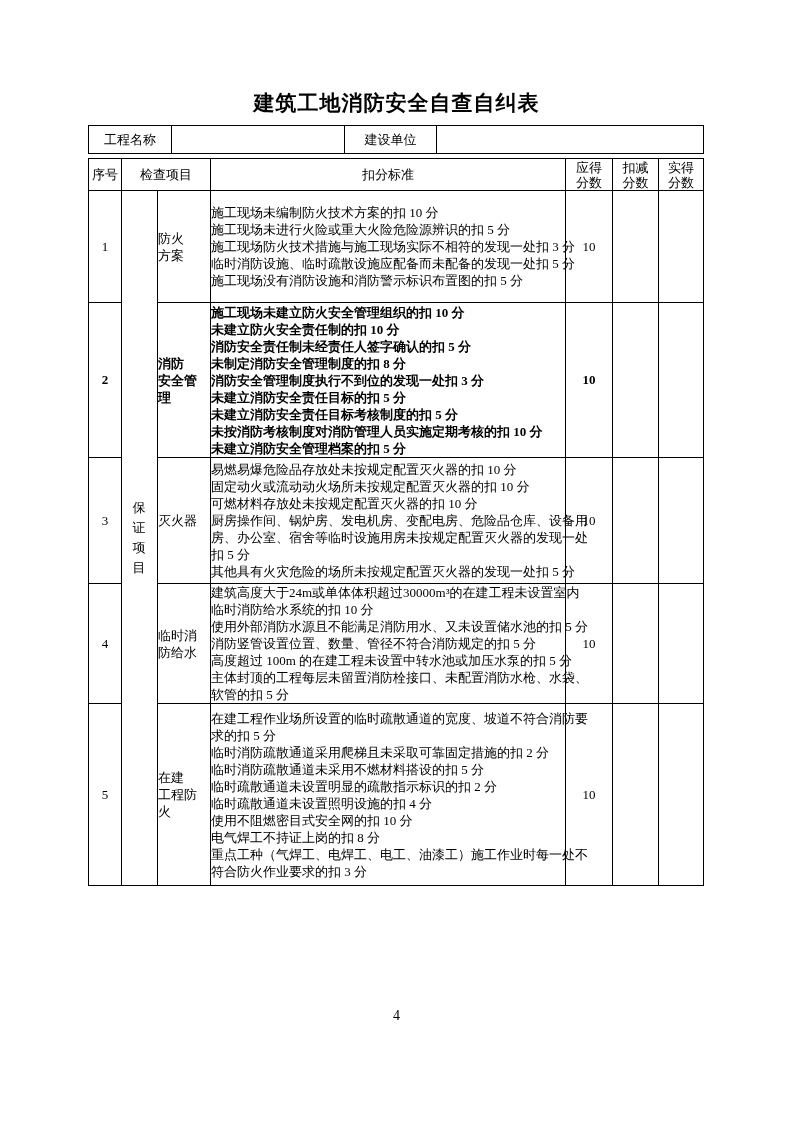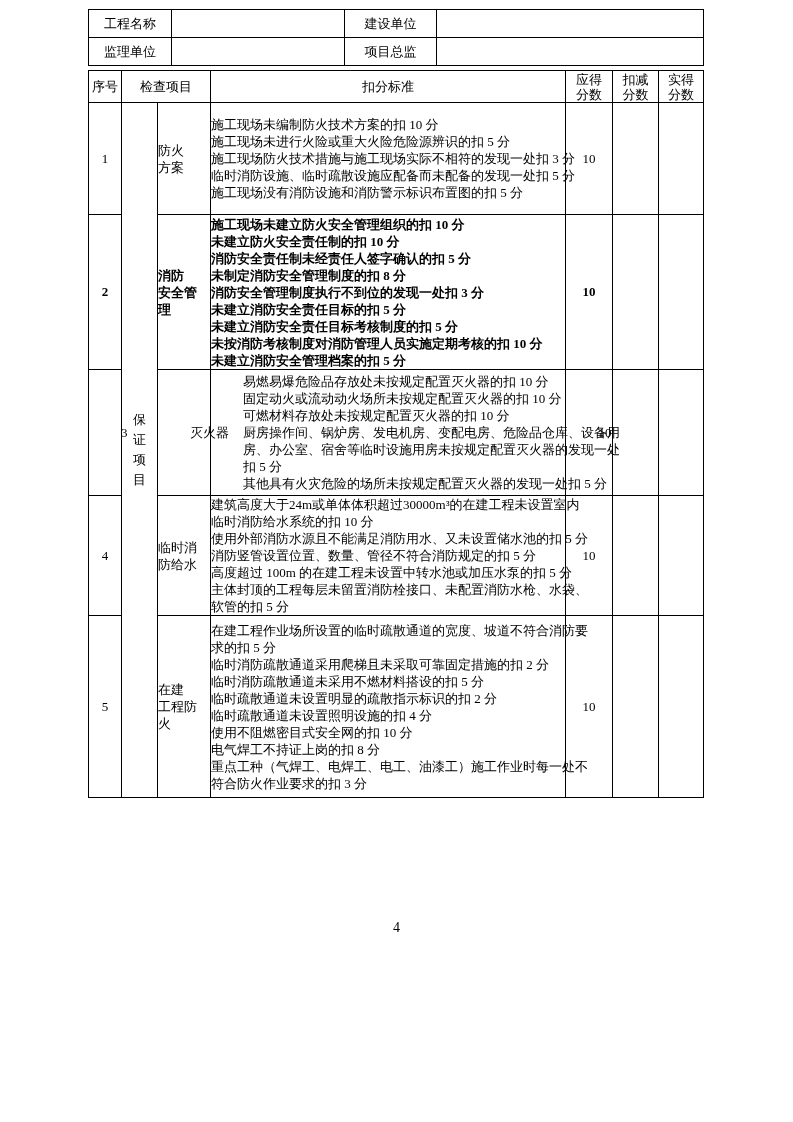--- a/index.html
+++ b/index.html
@@ -47,54 +47,48 @@
   td.num, td.score { text-align: center; }
   td.item { }
   .iln { line-height: 17px; white-space: nowrap; }
   td.std { padding: 1px 3px; font-size: 12px; vertical-align: middle; }
   td.std .ln { line-height: 17px; white-space: nowrap; }
   .cat-v {
     width: 14px; margin: 8px auto;
     word-break: break-all;
     line-height: 20px;
     font-size: 13px;
-    text-align: center;
   }
   tr.r0 td { height: 112px; }
   tr.r1 td { height: 155px; font-weight: bold; }
-  tr.r2 td { height: 126px; padding-left: 32px; }
+  tr.r2 td { height: 126px; }
   tr.r3 td { height: 120px; }
   tr.r4 td { height: 182px; }
 
   .page-number { margin-top: 122px; text-align: center; font-size: 14px; }
 </style>
 </head>
 <body>
 
 <div class="page">
 
+  <div class="doc-title">建筑工地消防安全自查自纠表</div>
 
   <table class="tbl info">
     <colgroup>
       <col style="width:83px">
         <col style="width:173px">
         <col style="width:92px">
         <col style="width:267px">
     </colgroup>
     <tbody>
         <tr>
       <td class="lbl">工程名称</td>
       <td></td>
       <td class="lbl">建设单位</td>
-      <td></td>
-    </tr>
-    <tr>
-      <td class="lbl">监理单位</td>
-      <td></td>
-      <td class="lbl">项目总监</td>
       <td></td>
     </tr>
   </tbody>
     </table>
 
   <table class="tbl main">
     <colgroup>
       <col style="width:33px">
         <col style="width:36px">
         <col style="width:53px">

